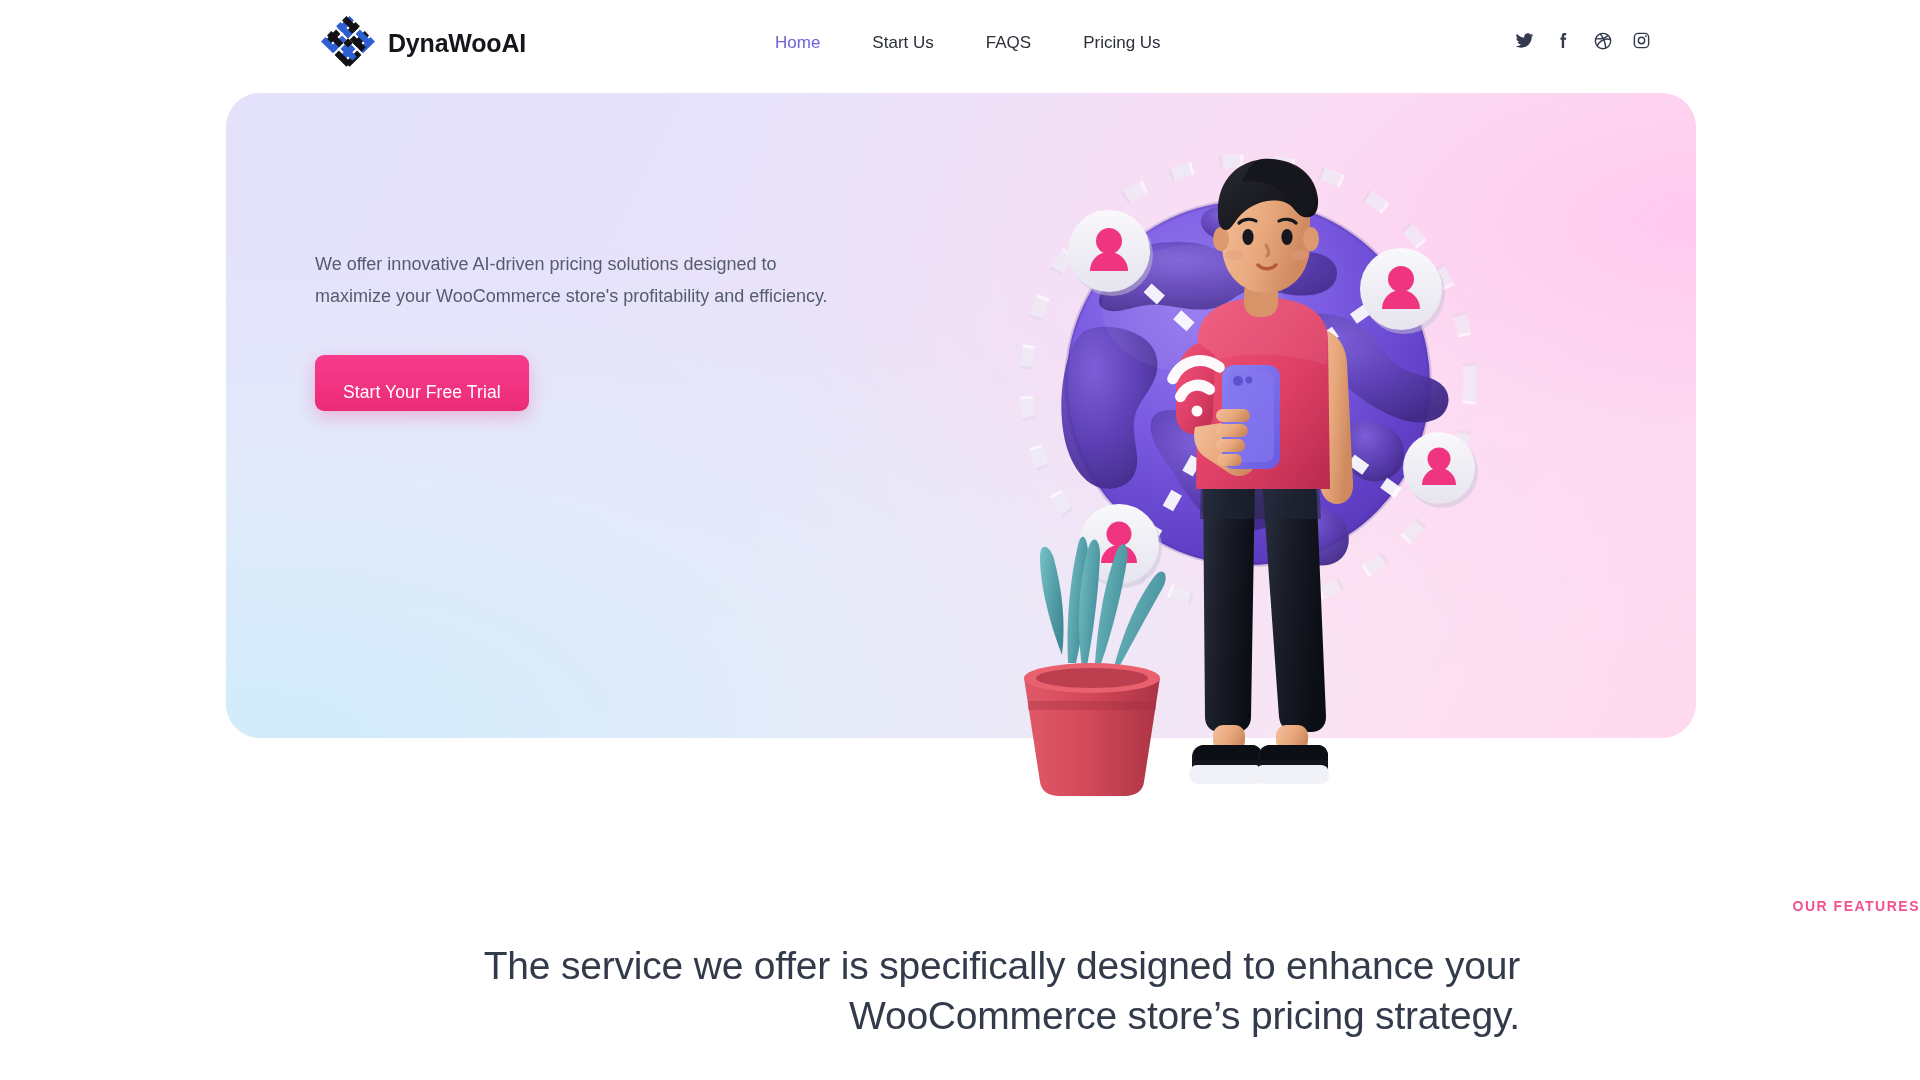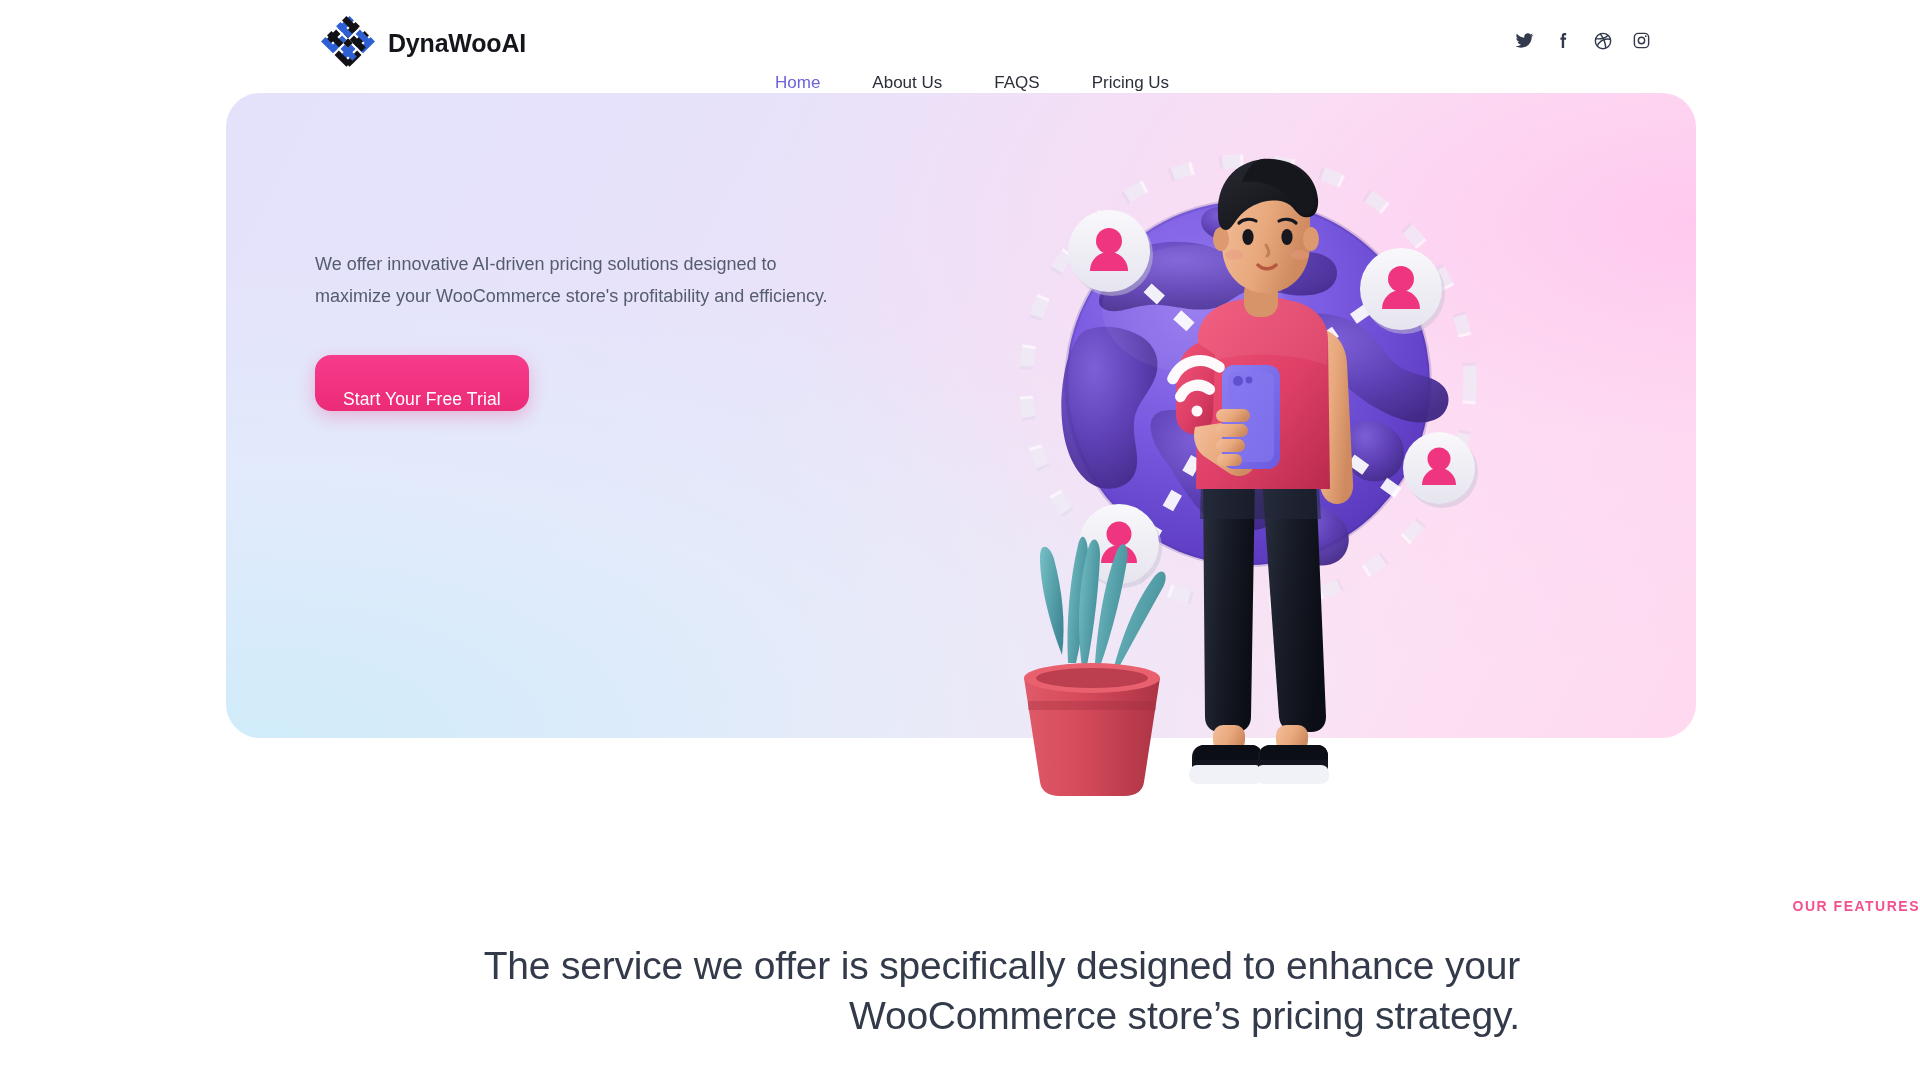--- a/index.html
+++ b/index.html
@@ -56,21 +56,20 @@
     display: flex;
     align-items: center;
     gap: 52px;
   }
   .nav-link {
     font-size: 17px;
     color: #2b2f3a;
     text-decoration: none;
     white-space: nowrap;
     cursor: pointer;
-    margin-top: 40px;
   }
   .nav-link.is-active { color: #6c63d8; }
 
   .social-links {
     position: absolute;
     right: 268px;
     top: 30px;
     display: flex;
     align-items: center;
     gap: 18px;
@@ -116,25 +115,25 @@
     margin-top: 28px;
     width: 525px;
     font-size: 18px;
     line-height: 1.75;
     color: #545c6e;
     font-weight: 400;
   }
   .cta-button {
     margin-top: 43px;
     display: inline-block;
-    padding: 16px 28px;
+    padding: 9px 28px;
     height: 56px;
     line-height: 56px;
     border: none;
-    border-radius: 16px;
+    border-radius: 9px;
     background: linear-gradient(180deg, #f73c8c 0%, #ec2b77 100%);
     box-shadow: 0 6px 18px rgba(238,45,124,0.28);
     color: #ffffff;
     font-size: 17.5px;
     font-family: inherit;
     font-weight: 500;
     letter-spacing: 0.1px;
     cursor: pointer;
     white-space: nowrap;
   }
@@ -204,21 +203,21 @@
           <rect x="48" y="71" width="30" height="11" fill="#111116"></rect>
 
           <rect x="44" y="44" width="12" height="12" fill="#111116"></rect>
         </g>
       </svg>
       <span class="brand-name">DynaWooAI</span>
     </div>
 
     <nav class="main-nav">
       <a class="nav-link is-active" href="#">Home</a>
-      <a class="nav-link" href="#">About Us</a>
+      <a class="nav-link" href="#">Start Us</a>
       <a class="nav-link" href="#">FAQS</a>
       <a class="nav-link" href="#">Pricing Us</a>
     </nav>
 
     <div class="social-links">
       <a class="social-link" href="#" aria-label="Twitter">
         <svg width="19" height="19" viewBox="0 0 24 24" fill="currentColor">
             <path d="M23 4.9c-.8.4-1.7.6-2.6.8 1-.6 1.7-1.5 2-2.5-.9.5-1.9.9-2.9 1.1-.8-.9-2-1.5-3.3-1.5-2.5 0-4.6 2.1-4.6 4.6 0 .4 0 .7.1 1C8 8.2 4.6 6.4 2.3 3.6c-.4.7-.6 1.5-.6 2.4 0 1.6.8 3 2 3.8-.7 0-1.4-.2-2-.6v.1c0 2.2 1.6 4.1 3.7 4.5-.4.1-.8.2-1.2.2-.3 0-.6 0-.9-.1.6 1.8 2.3 3.2 4.3 3.2-1.6 1.2-3.6 2-5.7 2-.4 0-.7 0-1.1-.1 2 1.3 4.5 2.1 7.1 2.1 8.5 0 13.2-7.1 13.2-13.2v-.6c.9-.7 1.7-1.5 2.3-2.4z"></path>
           </svg>
       </a>

